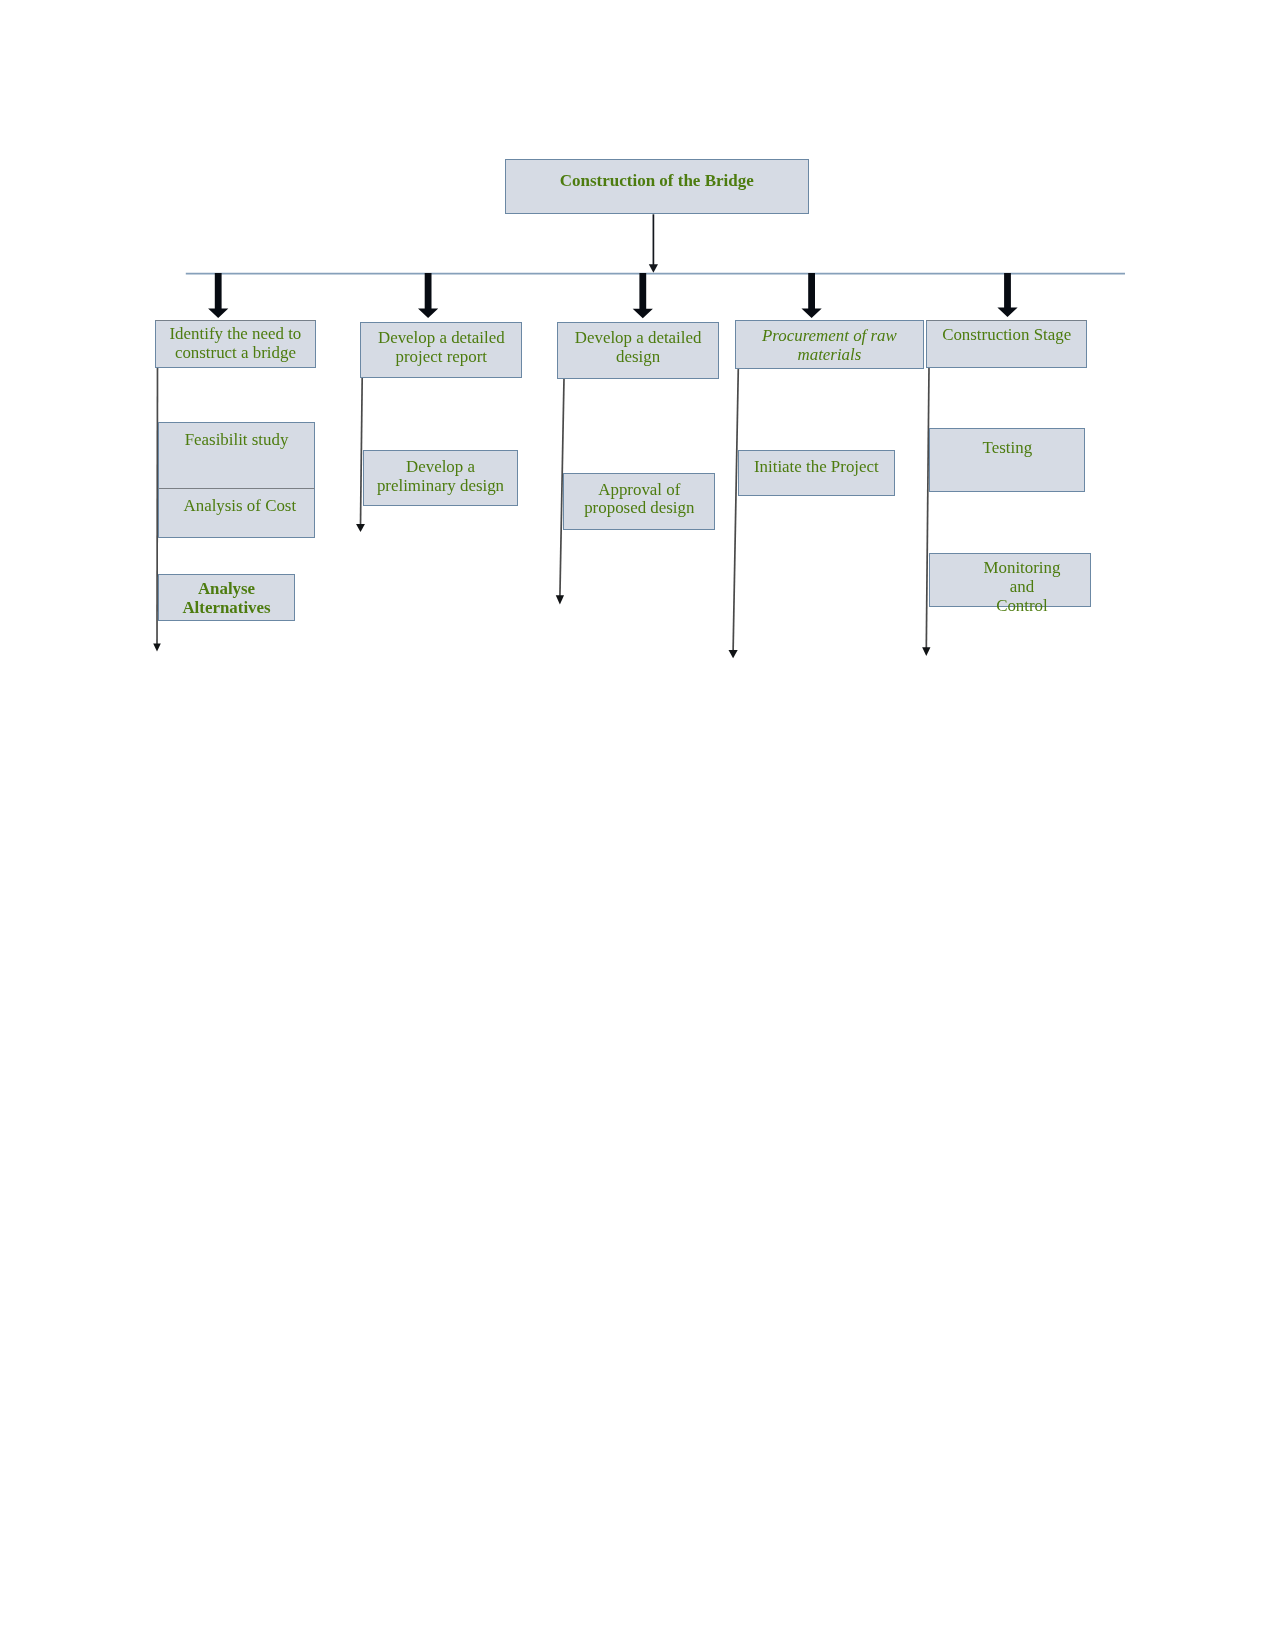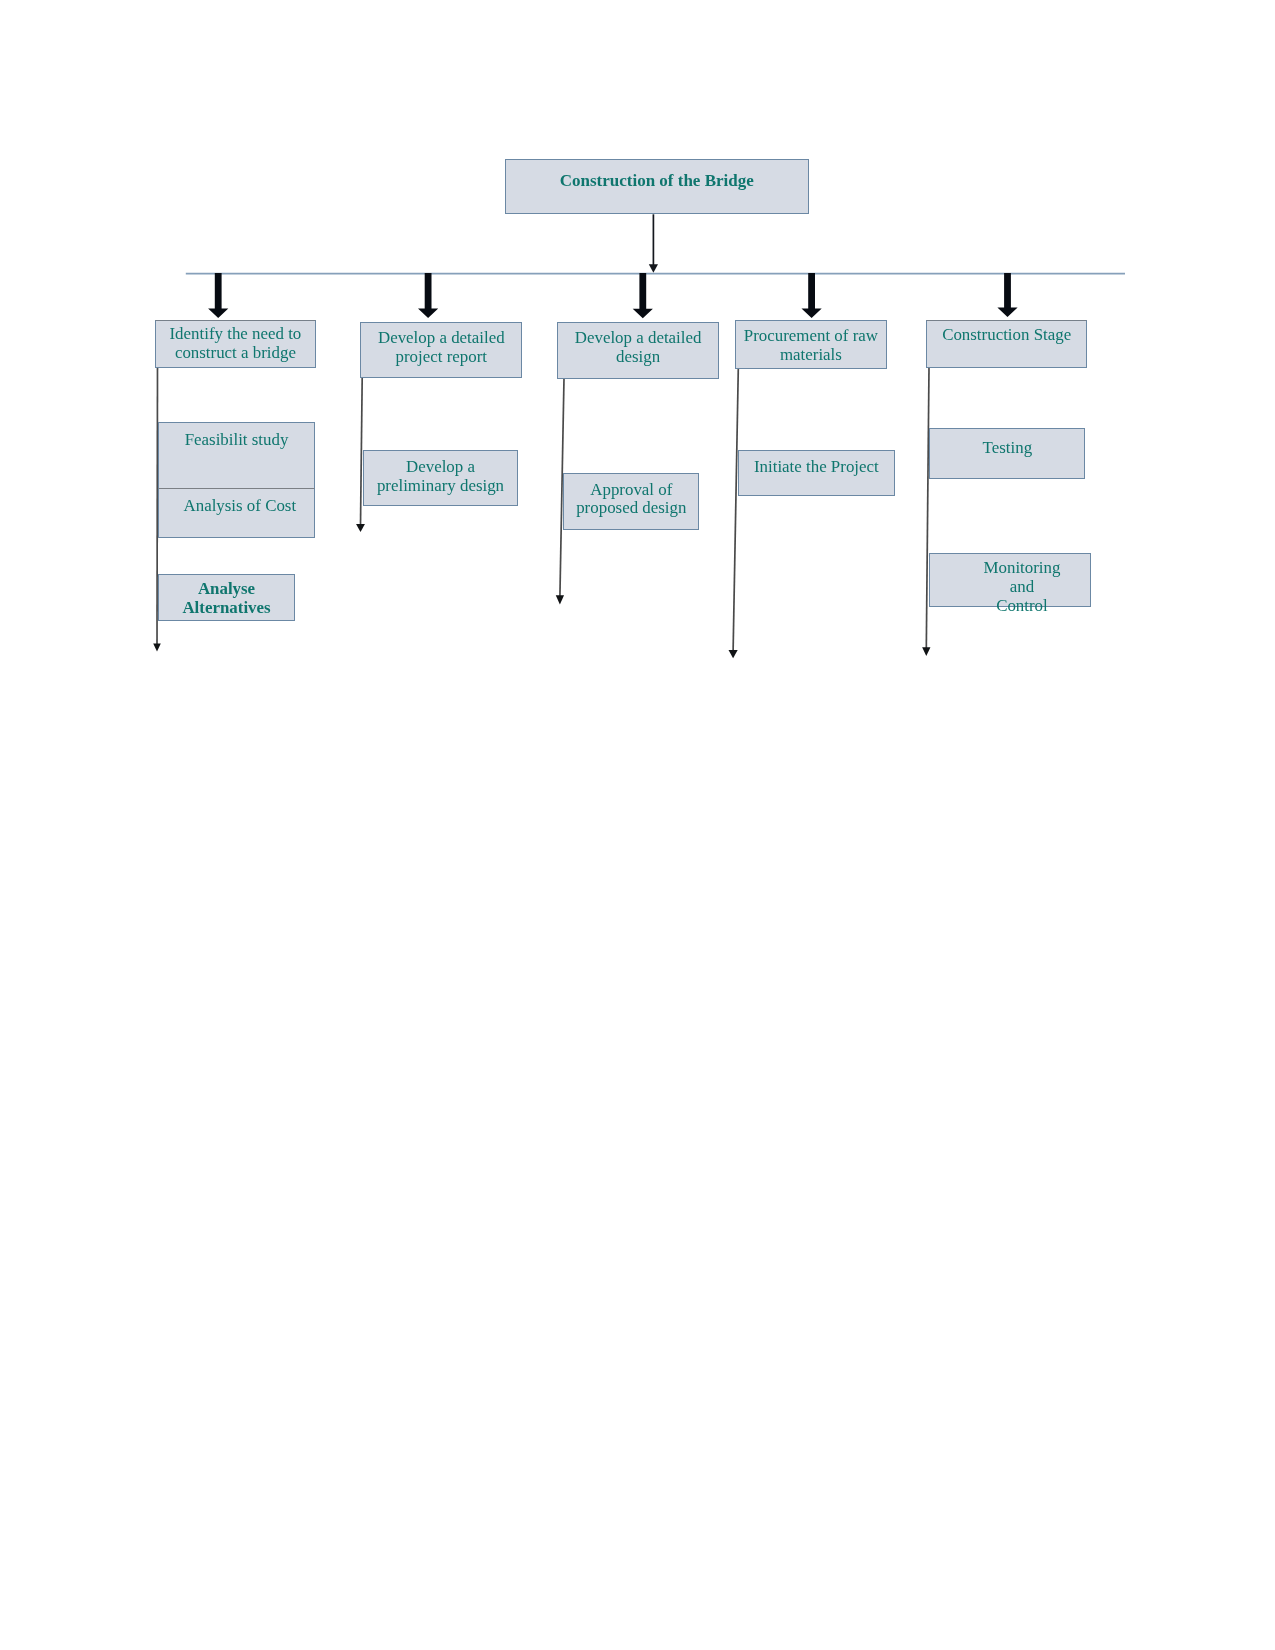--- a/index.html
+++ b/index.html
@@ -8,21 +8,21 @@
        font-family:"Liberation Serif",serif;
        -webkit-font-smoothing:antialiased;}
   #page{position:relative;width:1275px;height:1650px;background:#ffffff;overflow:hidden;}
   #edges{position:absolute;left:0;top:0;width:1275px;height:1650px;}
   .node{position:absolute;box-sizing:border-box;
         background:#d6dbe4;
         border:1px solid #6b88a4;}
   .node .lbl{position:absolute;left:0;right:0;
              display:block;white-space:pre-line;text-align:center;
              font-family:"Liberation Serif",serif;
-             color:#0f766e;font-size:16.9px;line-height:18.9px;
+             color:#4d7c0f;font-size:16.9px;line-height:18.9px;
              -webkit-font-smoothing:antialiased;
              transform:translateZ(0);}
   .node.root .lbl{font-weight:bold;font-size:17px;}
 </style>
 </head>
 <body>
 
 <div id="page">
 
   <svg id="edges" viewBox="0 0 1275 1650">
@@ -66,49 +66,49 @@
 construct a bridge</span>
   </div>
   <div class="node phase" style="left:360.2px;top:321.9px;width:162.2px;height:56.1px;">
     <span class="lbl" style="top:6.35px;">Develop a detailed
 project report</span>
   </div>
   <div class="node phase" style="left:557px;top:322.2px;width:162.2px;height:56.4px;">
     <span class="lbl" style="top:6.25px;">Develop a detailed
 design</span>
   </div>
-  <div class="node phase" style="left:734.9px;top:320.4px;width:152px;height:48.5px;">
+  <div class="node phase" style="left:734.9px;top:320.4px;width:189px;height:48.5px;font-style:italic;">
     <span class="lbl" style="top:6.05px;">Procurement of raw
 materials</span>
   </div>
   <div class="node phase" style="left:926px;top:319.6px;width:161.3px;height:48.2px;border-top-color:#77808a;">
     <span class="lbl" style="top:5.25px;">Construction Stage</span>
   </div>
   <div class="node task" style="left:158.4px;top:422.1px;width:156.3px;height:68px;">
     <span class="lbl" style="top:8.35px;">Feasibilit study</span>
   </div>
   <div class="node task" style="left:158.4px;top:487.9px;width:156.9px;height:49.8px;border-top-color:#7b7f85;">
     <span class="lbl" style="top:8.35px;padding-left:6px;">Analysis of Cost</span>
   </div>
   <div class="node task" style="left:158px;top:573.5px;width:137px;height:47.2px;font-weight:bold;">
     <span class="lbl" style="top:5.35px;">Analyse
 Alternatives</span>
   </div>
   <div class="node task" style="left:362.7px;top:449.6px;width:155.6px;height:56.1px;">
     <span class="lbl" style="top:7.25px;">Develop a
 preliminary design</span>
   </div>
-  <div class="node task" style="left:563.3px;top:473.2px;width:136px;height:56.5px;">
+  <div class="node task" style="left:563.3px;top:473.2px;width:152px;height:56.5px;">
     <span class="lbl" style="top:6.35px;">Approval of
 proposed design</span>
   </div>
   <div class="node task" style="left:738.1px;top:449.6px;width:156.5px;height:46.9px;">
     <span class="lbl" style="top:7.25px;">Initiate the Project</span>
   </div>
-  <div class="node task" style="left:929.2px;top:427.6px;width:156.3px;height:51px;">
+  <div class="node task" style="left:929.2px;top:427.6px;width:156.3px;height:64px;">
     <span class="lbl" style="top:10.25px;">Testing</span>
   </div>
   <div class="node task" style="left:928.8px;top:552.7px;width:162.3px;height:53.9px;">
     <span class="lbl" style="top:5.75px;left:-4px;right:16px;padding-left:44px;">Monitoring and
 Control</span>
   </div>
 
 </div>
 
 </body></html>

